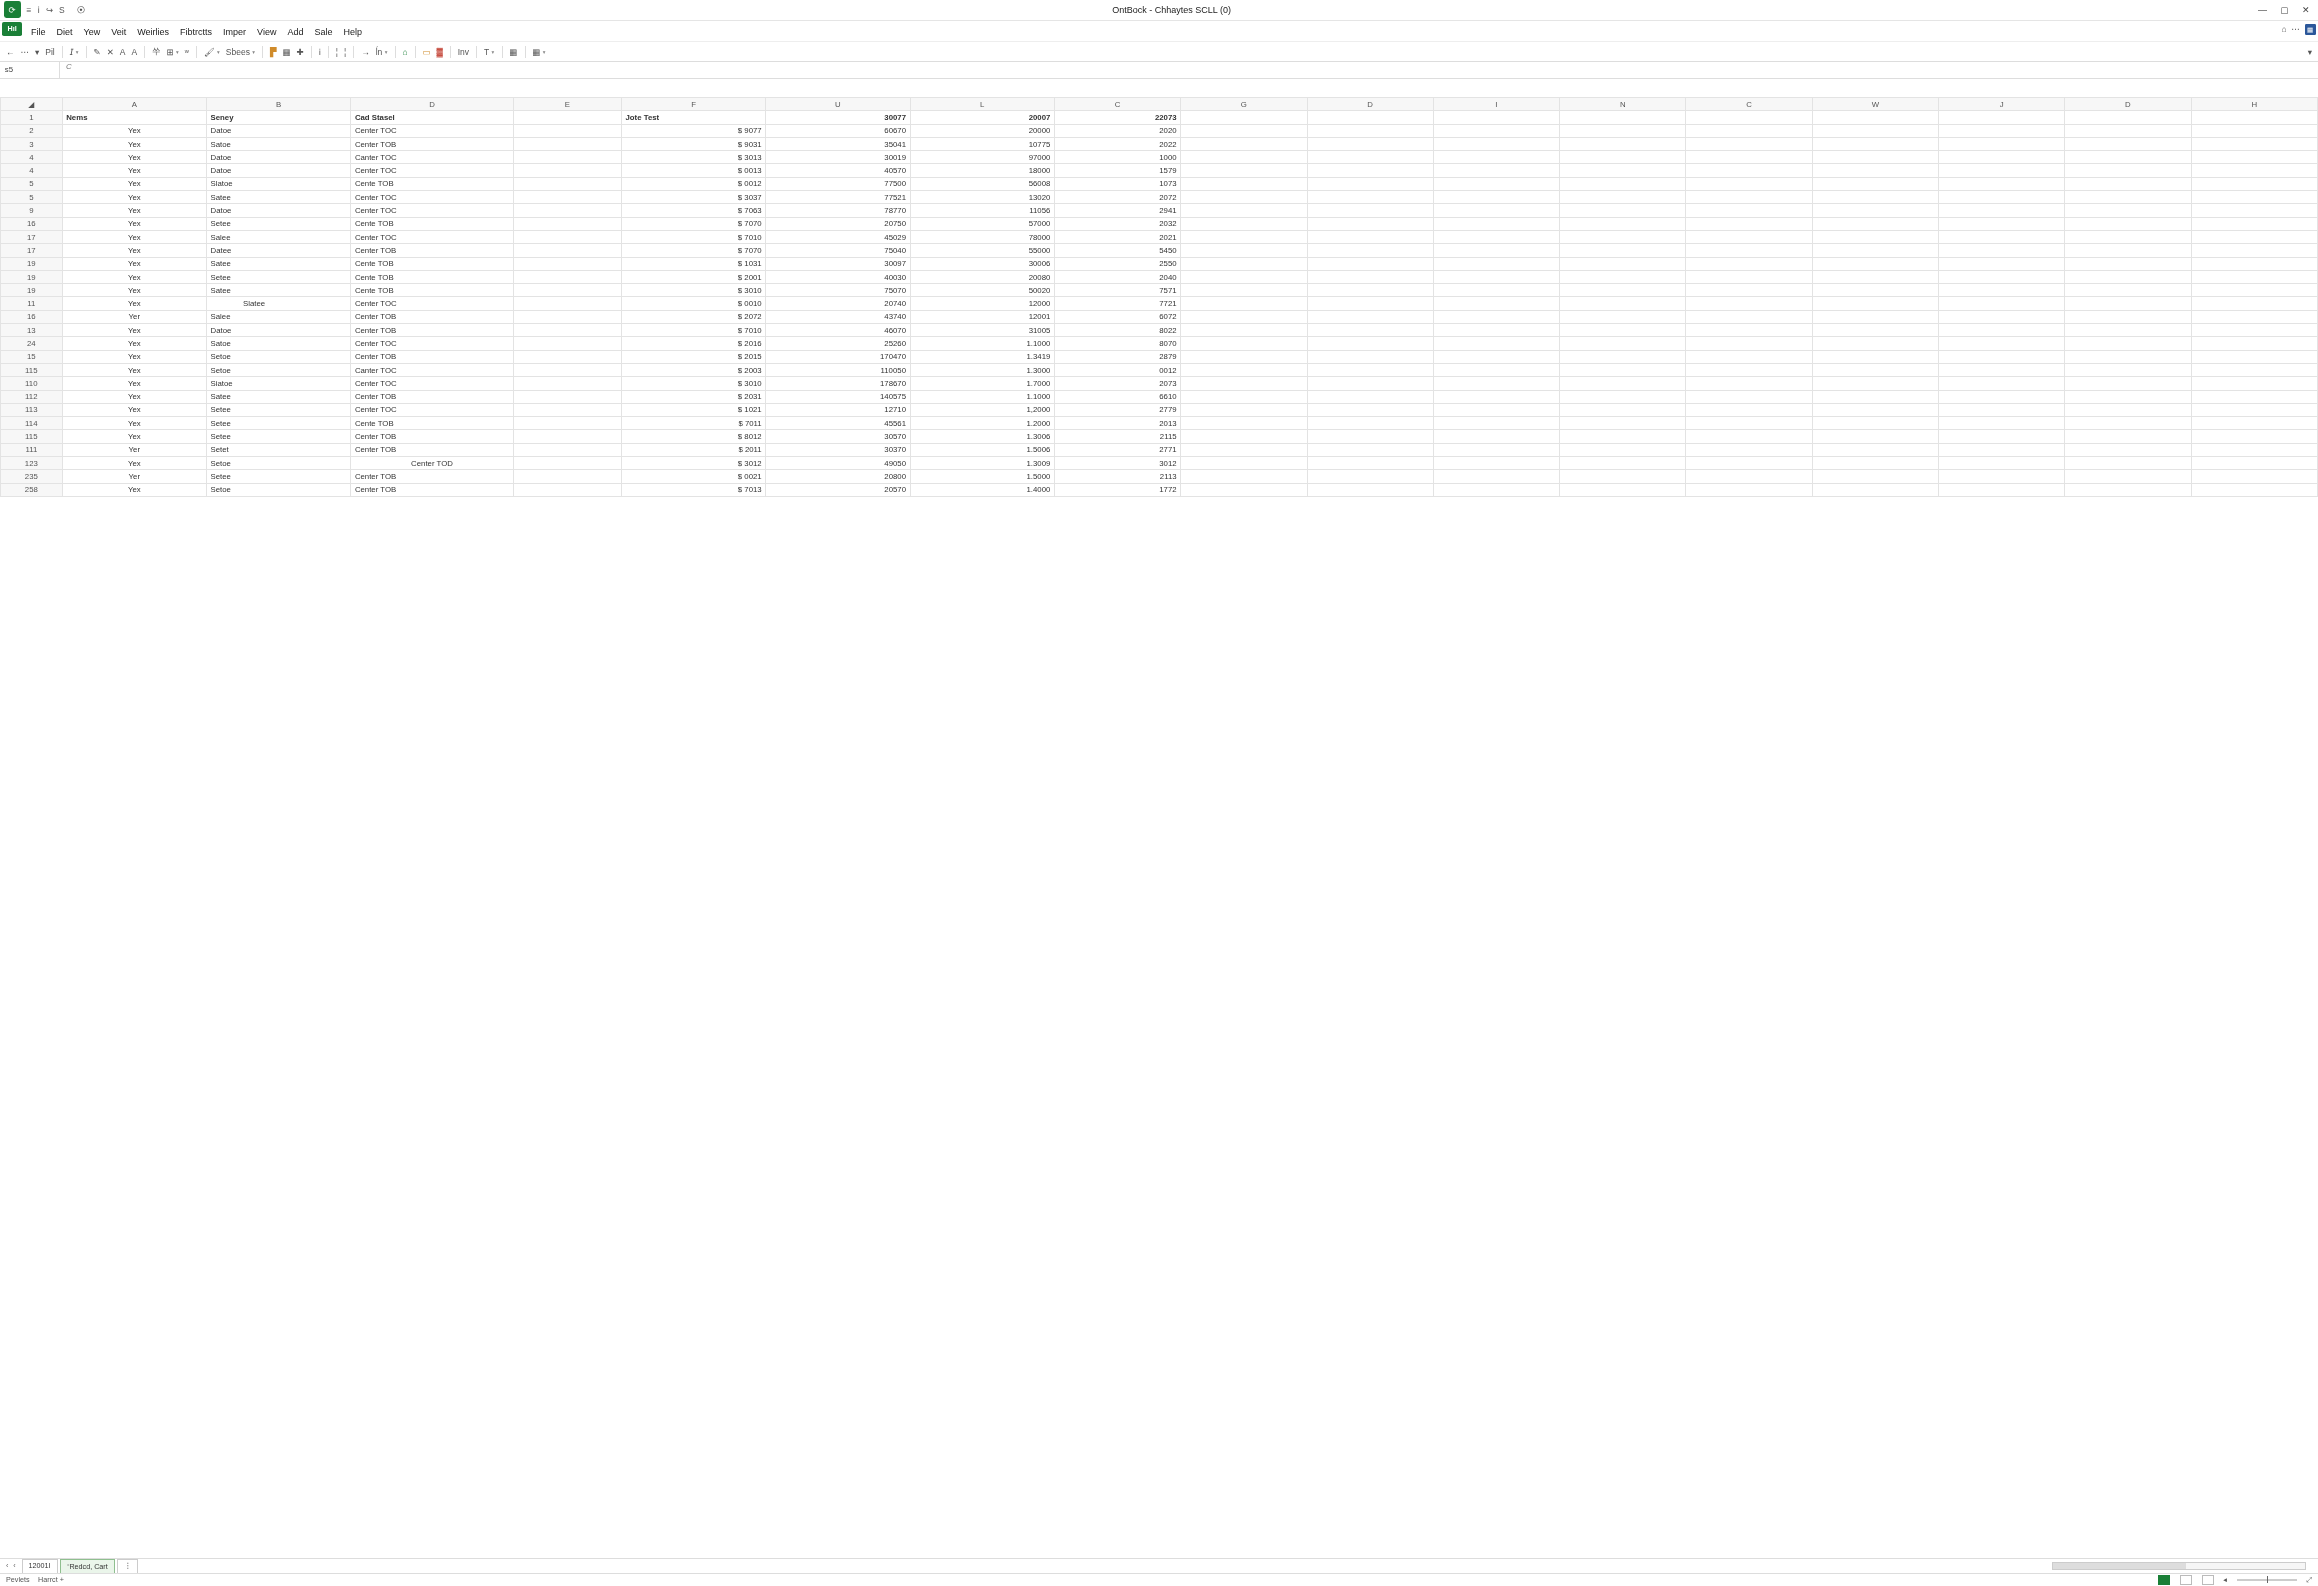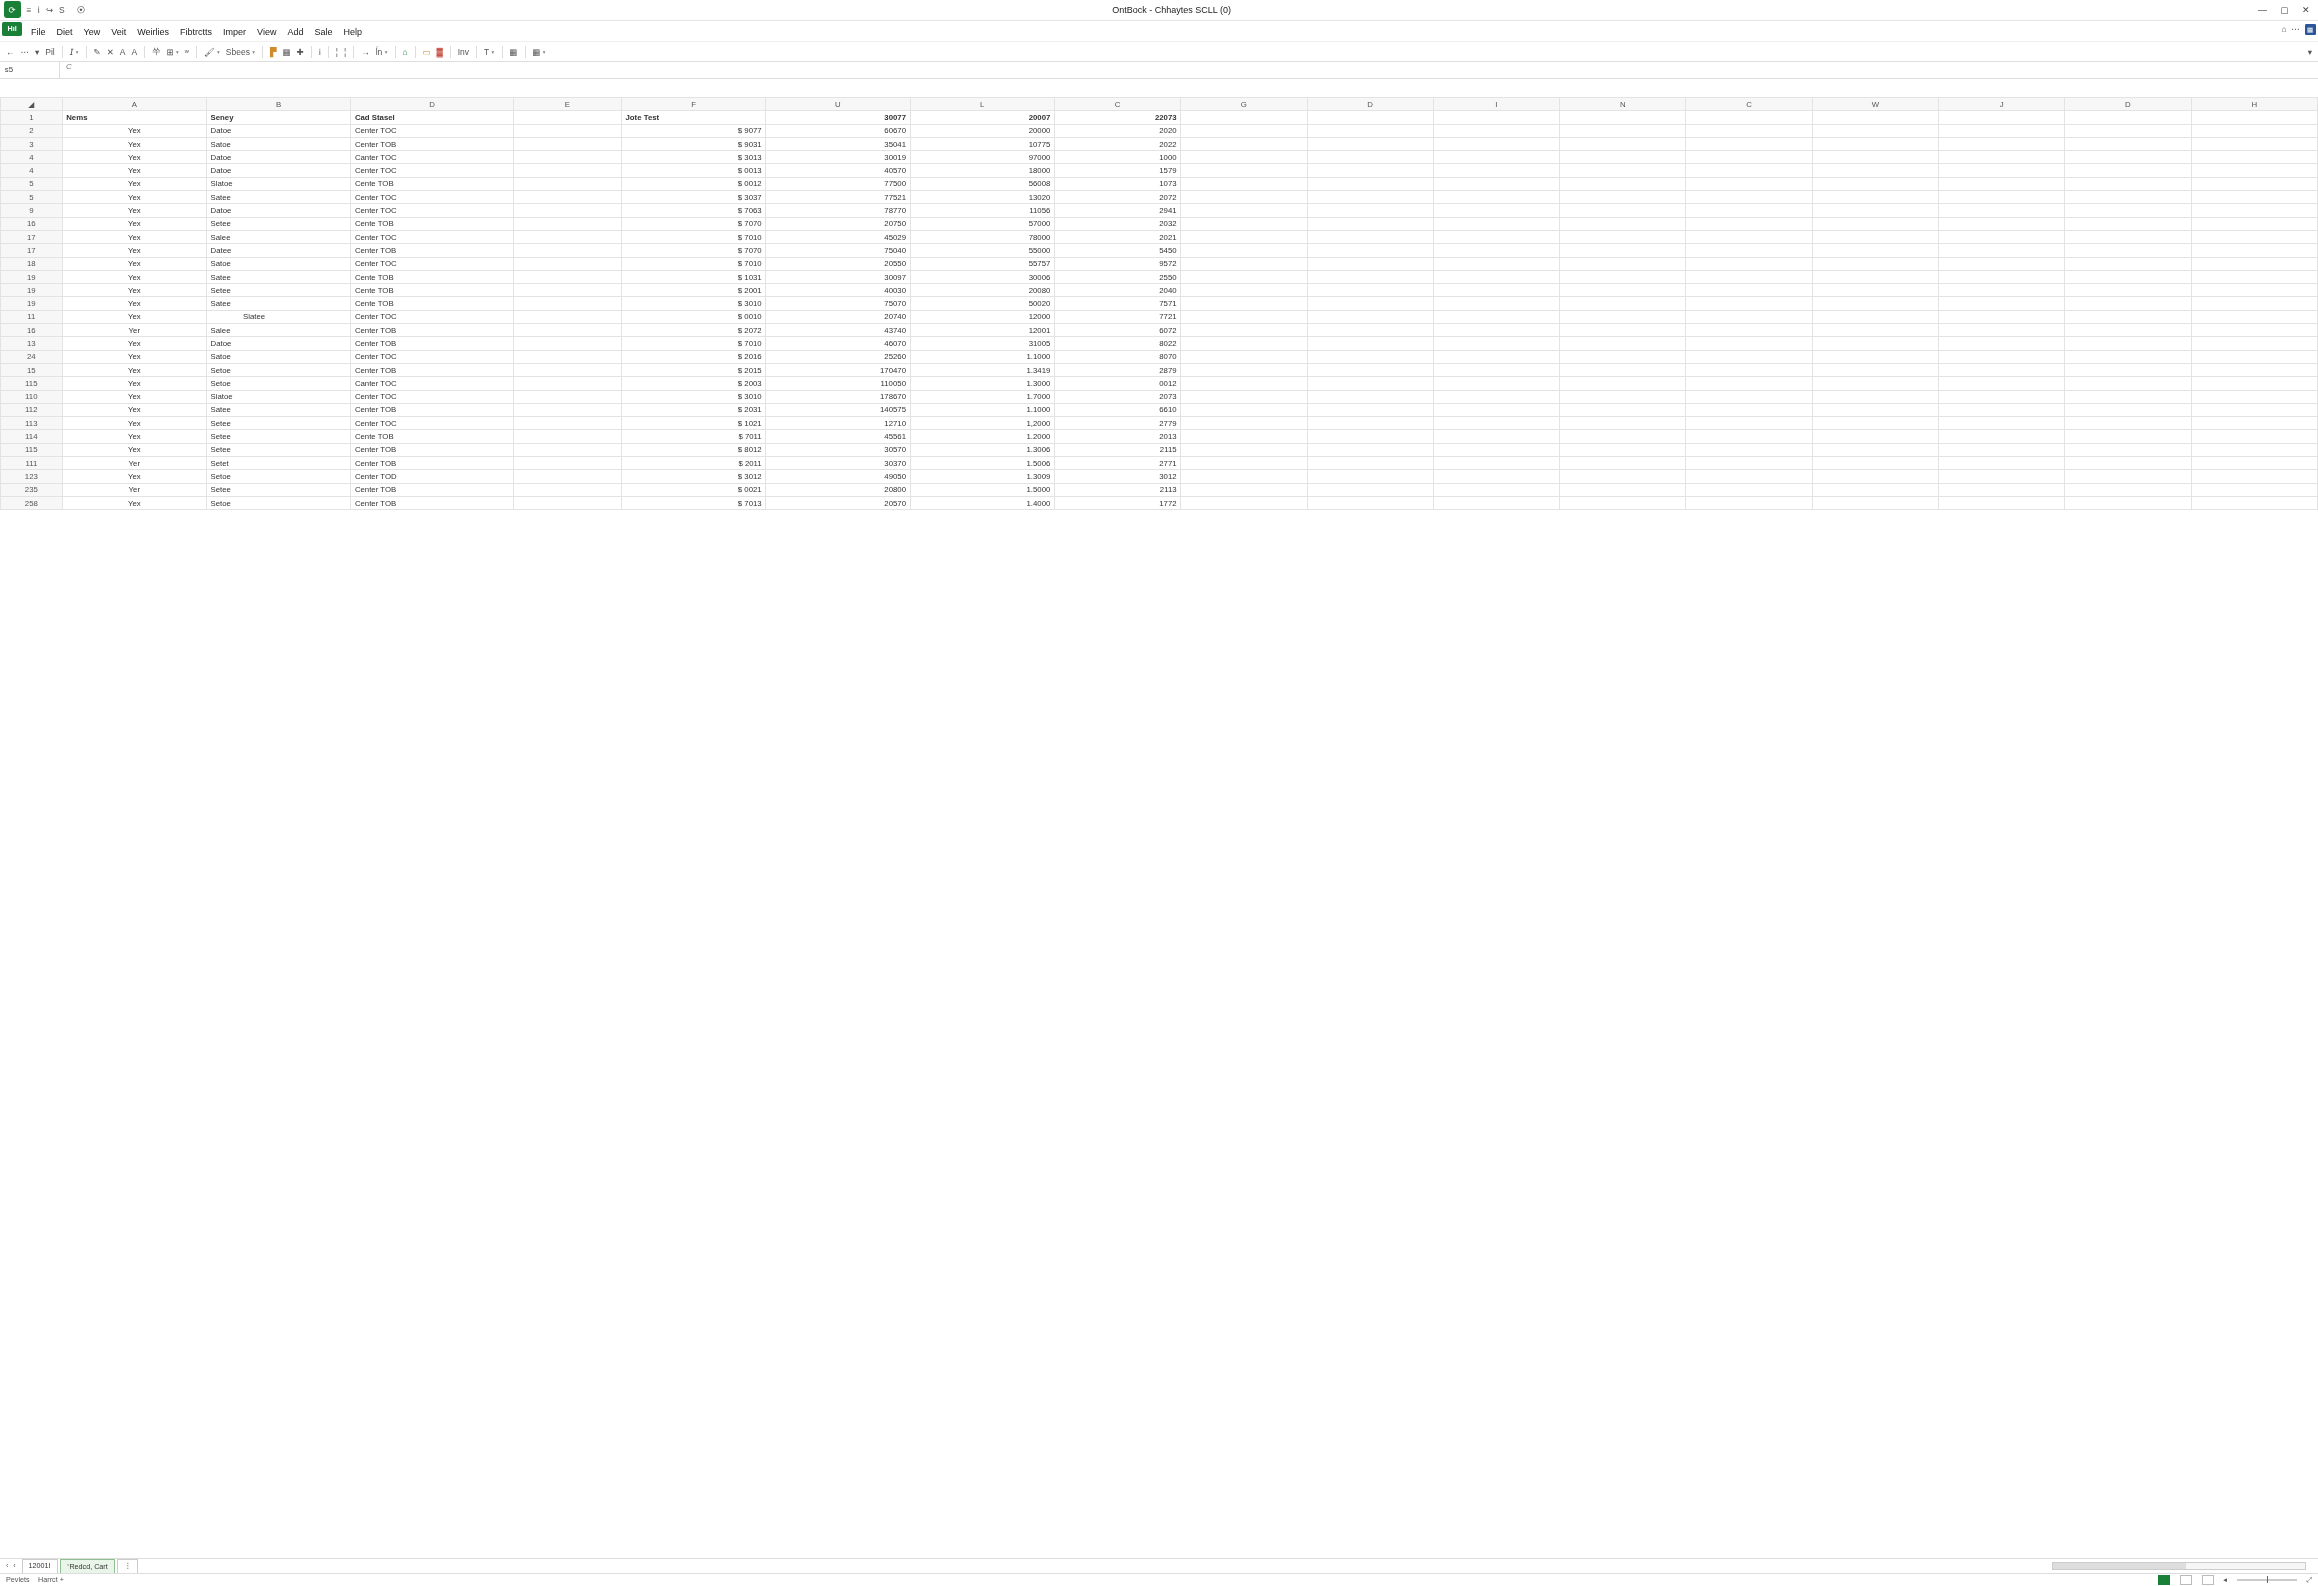--- a/index.html
+++ b/index.html
@@ -430,40 +430,20 @@
           <td></td>
           <td></td>
           <td></td>
           <td></td>
           <td></td>
           <td></td>
           <td></td>
           <td></td>
         </tr>
         <tr>
-          <th class="rowhdr">18</th>
-          <td style="text-align: center;">Yex</td>
-          <td style="text-align: left;">Satoe</td>
-          <td style="text-align: left;">Center TOC</td>
-          <td></td>
-          <td class="num">$    7010</td>
-          <td class="num">20550</td>
-          <td class="num">55757</td>
-          <td class="num">9572</td>
-          <td></td>
-          <td></td>
-          <td></td>
-          <td></td>
-          <td></td>
-          <td></td>
-          <td></td>
-          <td></td>
-          <td></td>
-        </tr>
-        <tr>
           <th class="rowhdr">19</th>
           <td style="text-align: center;">Yex</td>
           <td style="text-align: left;">Satee</td>
           <td style="text-align: left;">Cente TOB</td>
           <td></td>
           <td class="num">$    1031</td>
           <td class="num">30097</td>
           <td class="num">30006</td>
           <td class="num">2550</td>
           <td></td>
@@ -753,21 +733,21 @@
           <td></td>
           <td></td>
           <td></td>
           <td></td>
           <td></td>
         </tr>
         <tr>
           <th class="rowhdr">123</th>
           <td style="text-align: center;">Yex</td>
           <td style="text-align: left;">Setoe</td>
-          <td style="text-align: left; margin-left: 16px;">Center TOD</td>
+          <td style="text-align: center; margin-left: 16px;">Center TOD</td>
           <td></td>
           <td class="num">$    3012</td>
           <td class="num">49050</td>
           <td class="num">1.3009</td>
           <td class="num">3012</td>
           <td></td>
           <td></td>
           <td></td>
           <td></td>
           <td></td>

